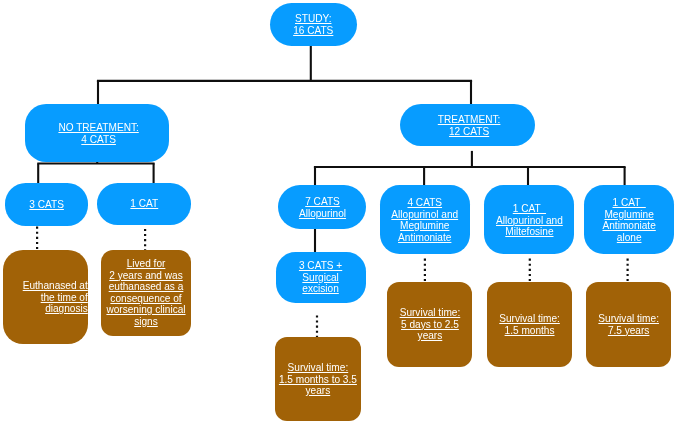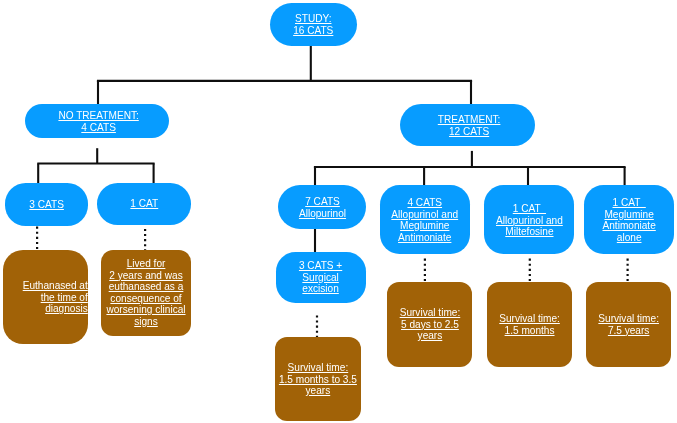--- a/index.html
+++ b/index.html
@@ -45,21 +45,21 @@
     display: block;
     width: 100%;
     will-change: transform;
     text-decoration: underline;
   }
   .blue { background: #079cff; }
   .gray { background: #a16207; }
 
   
   #n-study           { left:269.6px; top:3.0px;   width:87.1px;  height:42.9px; border-radius:21.5px; padding-left:0.6px; }
-  #n-no-treatment    { left:25.2px;  top:104.1px; width:144.0px; height:34px; border-radius:21.1px; padding-left:2.8px; }
+  #n-no-treatment    { left:25.2px;  top:104.1px; width:144.0px; height:58px; border-radius:21.1px; padding-left:2.8px; }
   #n-treatment       { left:400px; top:104.1px; width:135.2px; height:42.2px; border-radius:21.1px; padding-left:3.0px; }
   #n-cats3           { left:5.2px;   top:183.4px; width:83.2px;  height:43px; border-radius:20.7px;justify-content:flex-end; }
   #n-cat1-nt         { left:97.1px;  top:183.4px; width:93.6px;  height:41.4px; border-radius:20.7px; padding-left:1.0px; }
   #n-cats6-allo      { left:278.1px; top:185.4px; width:87.6px;  height:44.1px; border-radius:22.0px; padding-left:0.6px; }
   #n-cats4-allo-meg  { left:379.7px; top:185.3px; width:90.1px;  height:69.1px; border-radius:19.5px; padding-left:0.6px; }
   #n-cat1-allo-milt  { left:484.0px; top:185.4px; width:89.8px;  height:69.0px; border-radius:19.5px; padding-left:1.0px; }
   #n-cat1-meg-alone  { left:583.8px; top:185.3px; width:90.3px;  height:69.1px; border-radius:19.5px; }
   #n-cats3-surg      { left:275.8px; top:252.0px; width:90.2px;  height:51px; border-radius:19.5px; padding-right:1.0px; }
   #n-out-euth        { left:3.4px;   top:249.8px; width:84.8px;  height:94px; border-radius:20px;text-align:right; }
   #n-out-lived       { left:101.1px; top:250.2px; width:90.0px;  height:85.6px; border-radius:12px; }

